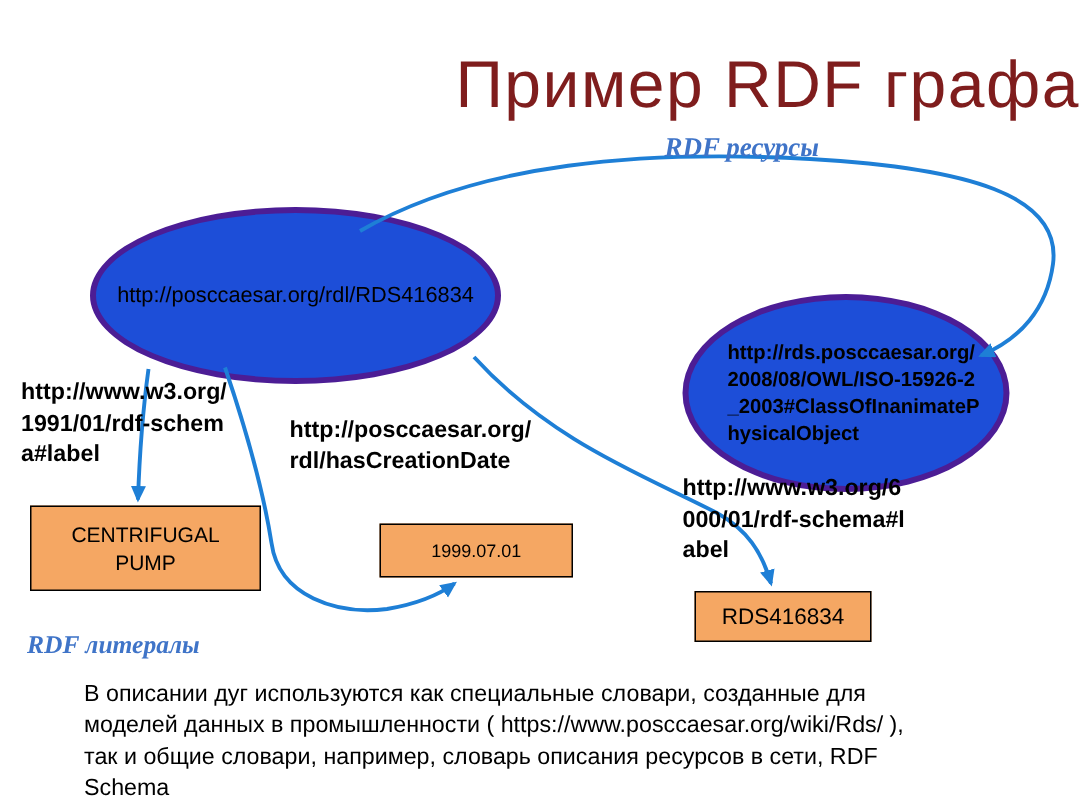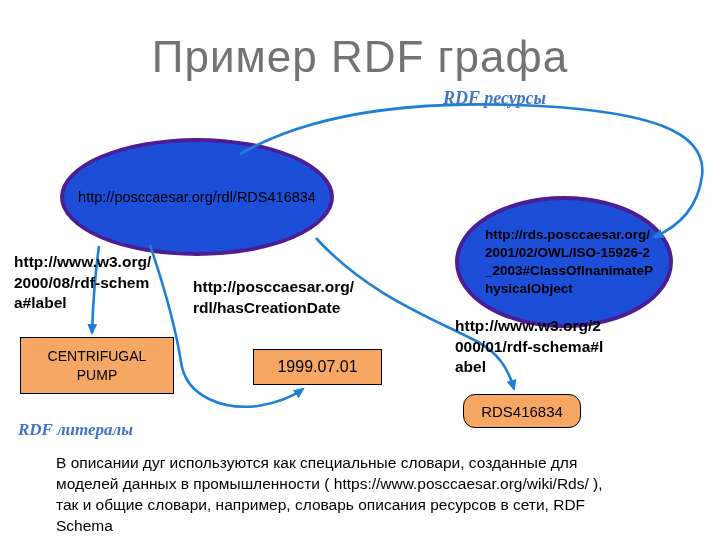--- a/index.html
+++ b/index.html
@@ -3,21 +3,21 @@
 <meta charset="utf-8">
 <style>
   html, body { margin: 0; padding: 0; }
   body { width: 720px; height: 540px; font-family: "Liberation Sans", sans-serif; }
   .slide {
     position: relative; width: 720px; height: 540px;
     background: #ffffff; overflow: hidden;
   }
   .title {
     position: absolute; top: 32px; left: 0; width: 720px;
-    text-align: center; font-size: 44px; letter-spacing: 1px; color: #737373;
+    text-align: right; font-size: 44px; letter-spacing: 1px; color: #7f1d1d;
   }
   .edges { position: absolute; left: 0; top: 0; width: 720px; height: 540px; pointer-events: none; }
   .ellipse {
     position: absolute; background: #1d4ed8; border: 4px solid #4c1d95;
     border-radius: 50%; display: flex; align-items: center; justify-content: center;
     color: #000;
   }
   .ellipse.subject { left: 60px; top: 138px; width: 266px; height: 110px; font-size: 14.5px; text-align: center; }
   .ellipse.class { left: 455px; top: 196px; width: 210px; height: 124px; font-size: 13.5px; font-weight: bold; line-height: 18px; }
   .ellipse.class .txt { text-align: left; padding-left: 10px; white-space: pre-line; }
@@ -28,22 +28,22 @@
   .pred.type { left: 388px; top: 142px; }
   .pred.label-left { left: 14px; top: 252px; }
   .pred.creation { left: 193px; top: 277px; }
   .pred.label-right { left: 455px; top: 316px; }
   .lit {
     position: absolute; background: #F5A763; border: 1px solid #000;
     display: flex; align-items: center; justify-content: center;
     text-align: center; color: #000; white-space: pre-line;
   }
   .lit.pump { left: 20px; top: 337px; width: 152px; height: 55px; font-weight: normal; font-size: 14px; line-height: 19px; }
-  .lit.date { left: 253px; top: 349px; width: 127px; height: 34px; font-size: 16px; font-weight: 500; }
-  .lit.rds  { left: 463px; top: 394px; width: 116px; height: 32px; font-size: 15px; font-weight: 500; border-radius: 12px; }
+  .lit.date { left: 253px; top: 349px; width: 127px; height: 34px; font-size: 12px; font-weight: 500; }
+  .lit.rds  { left: 463px; top: 394px; width: 116px; height: 32px; font-size: 15px; font-weight: 500; }
   .blue-note {
     position: absolute; font-family: "Liberation Serif", serif;
     font-style: italic; font-weight: bold; color: #3F74C8; text-align: right;
   }
   .blue-note.resources { left: 443px; top: 88px; font-size: 18px; }
   .blue-note.literals  { left: 18px; top: 420px; font-size: 17px; }
   .footer {
     position: absolute; left: 35px; top: 452px; width: 665px;
     font-size: 15.5px; line-height: 21px; color: #000; white-space: pre-line; margin-left: 21px;
   }
@@ -52,21 +52,21 @@
 <body>
 
 <div class="slide">
 
   <div class="ellipse subject">
     <span class="txt">http://posccaesar.org/rdl/RDS416834</span>
   </div>
 
   <div class="ellipse class">
     <span class="txt">http://rds.posccaesar.org/
-2001/02/OWL/ISO-15926-2
+2008/08/OWL/ISO-15926-2
 _2003#ClassOfInanimateP
 hysicalObject</span>
   </div>
 
   <div class="lit pump">
     <span>CENTRIFUGAL
 PUMP</span>
   </div>
   <div class="lit date">
     <span>1999.07.01</span>
@@ -86,25 +86,25 @@
     <path d="M 150 245 C 166 292 176 330 181 362 C 186 398 225 410 258 406 C 276 403 292 397 303 389" fill="none" stroke="#1E7FD6" stroke-width="2.6" marker-end="url(#ah)"></path>
     <path d="M 316 238 C 368 295 432 318 478 342 C 498 353 508 368 514 389" fill="none" stroke="#1E7FD6" stroke-width="2.6" marker-end="url(#ah)"></path>
   </svg>
 
   <div class="title">Пример RDF графа</div>
 
   <div class="blue-note resources">RDF ресурсы</div>
   <div class="blue-note literals">RDF литералы</div>
 
   <div class="pred label-left">http://www.w3.org/
-2000/08/rdf-schem
+1991/01/rdf-schem
 a#label</div>
   <div class="pred creation">http://posccaesar.org/
 rdl/hasCreationDate</div>
-  <div class="pred label-right">http://www.w3.org/2
+  <div class="pred label-right">http://www.w3.org/6
 000/01/rdf-schema#l
 abel</div>
 
   <div class="footer">В описании дуг используются как специальные словари, созданные для
 моделей данных в промышленности ( https://www.posccaesar.org/wiki/Rds/ ),
 так и общие словари, например, словарь описания ресурсов в сети, RDF
 Schema</div>
 
 </div>
 

